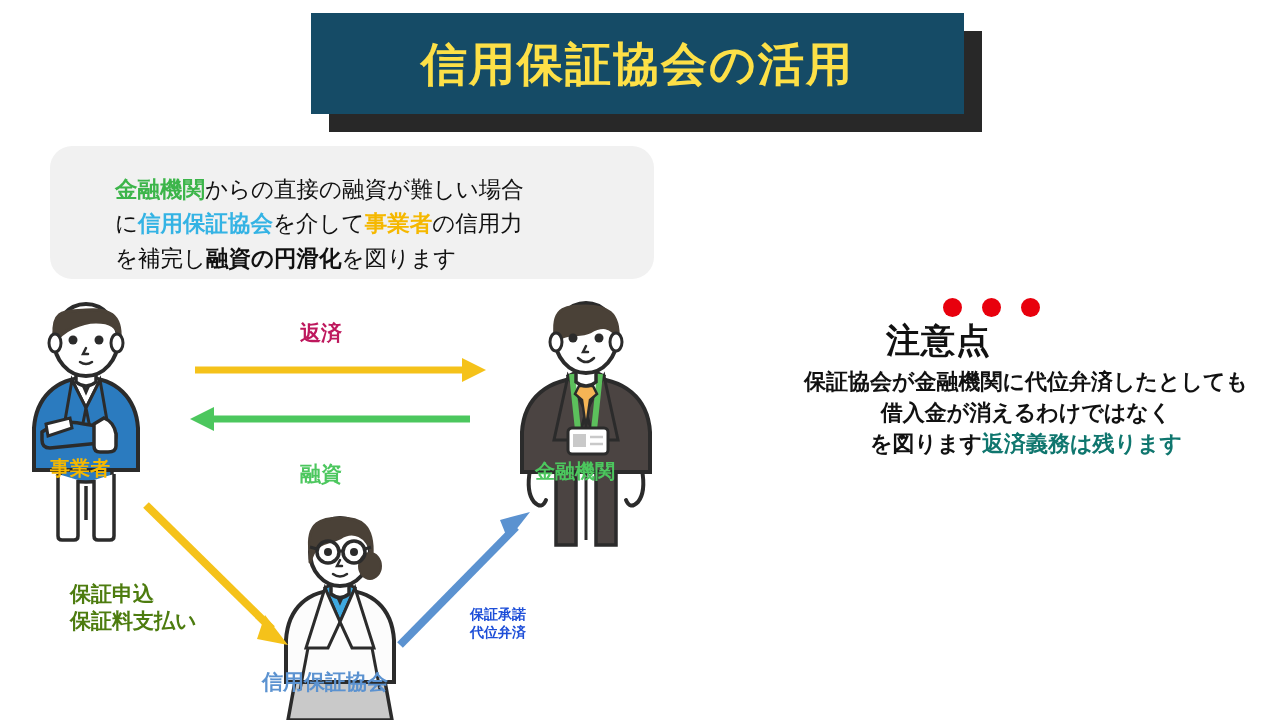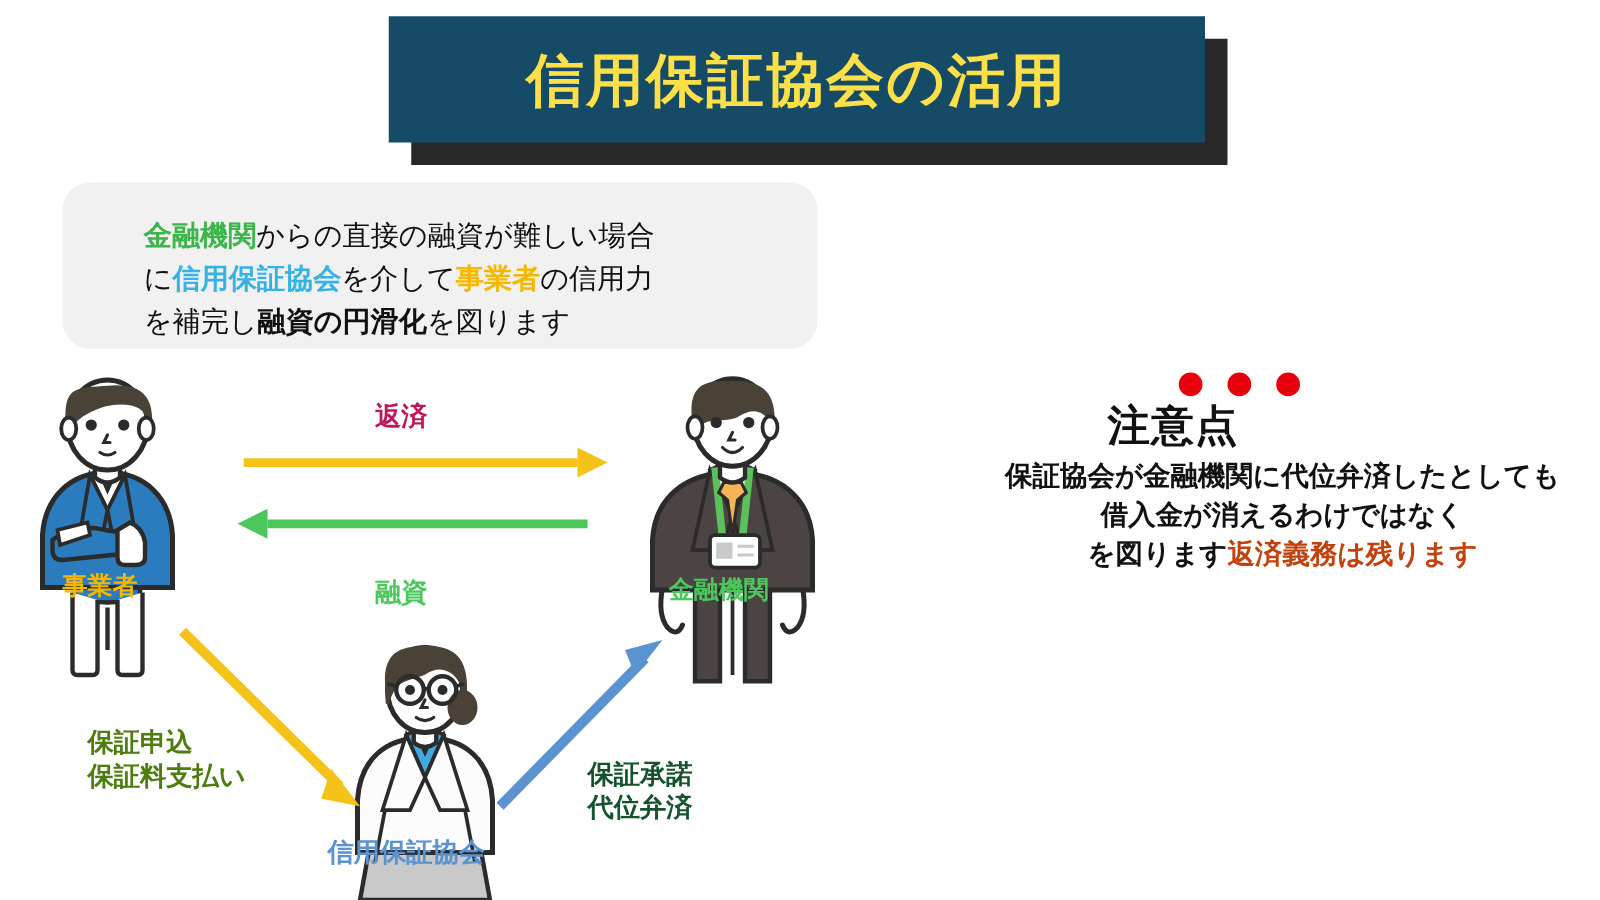--- a/index.html
+++ b/index.html
@@ -79,21 +79,21 @@
   
   .lbl {
     position: absolute;
     font-weight: bold;
     white-space: pre-line;
     line-height: 1.28;
   }
   .lbl-hensai   { left: 300px; top: 320px; font-size: 21px; color: #be185d; }
   .lbl-yushi    { left: 300px; top: 461px; font-size: 21px; color: #4CC75E; }
   .lbl-hosho-a  { left: 70px;  top: 581px; font-size: 21px; color: #4d7c0f; }
-  .lbl-hosho-b  { left: 470px; top: 606px; font-size: 21px; color: #14532d; }
+  .lbl-hosho-b  { left: 470px; top: 606px; font-size: 14px; color: #1d4ed8; }
 
   
   .name-lbl {
     position: absolute;
     font-weight: bold;
     white-space: nowrap;
   }
   .name-jigyosha { left: 50px;  top: 455px; font-size: 20px; color: #F5B800; }
   .name-kinyu    { left: 535px; top: 458px; font-size: 20px; color: #4CC75E; }
   .name-kyokai   { left: 262px; top: 668px; font-size: 21px; color: #5B92D0; }
@@ -129,21 +129,21 @@
     position: absolute;
     left: 752px;
     top: 366px;
     width: 548px;
     text-align: center;
     font-size: 22px;
     font-weight: bold;
     line-height: 1.42;
     color: #111111;
   }
-  .c-red { color: #c2410c; }
+  .c-red { color: #0f766e; }
   .svg-layer {
     position: absolute;
     left: 0; top: 0;
     width: 1280px;
     height: 720px;
     pointer-events: none;
   }
 </style>
 </head>
 <body>

